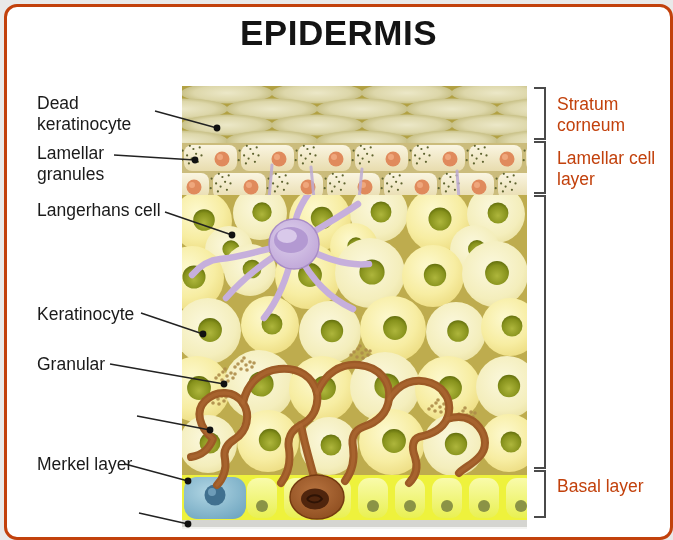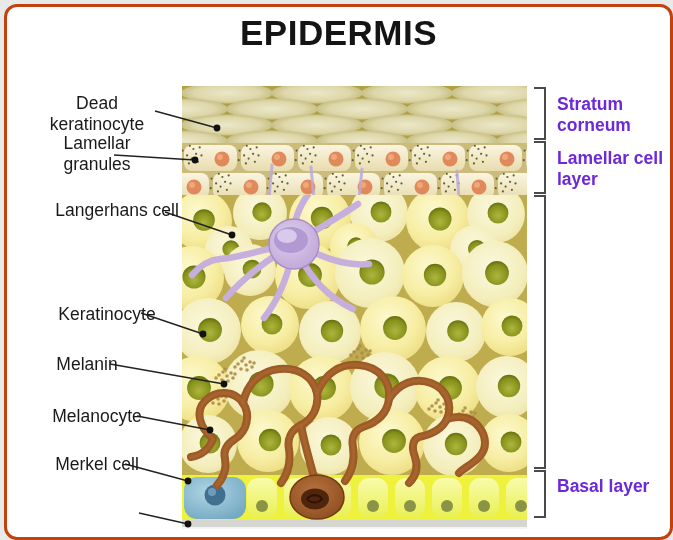--- a/index.html
+++ b/index.html
@@ -1,22 +1,22 @@
 <!DOCTYPE html>
 <html><head>
 <meta charset="utf-8">
 <style>
   html,body{margin:0;padding:0;background:#e9e9e9;font-family:"Liberation Sans",sans-serif;}
   .card{position:relative;width:669px;height:536px;margin:4px;background:#ffffff;
         border:3px solid #c2410c;border-radius:13px;overflow:hidden;box-sizing:border-box;}
   .title{position:absolute;left:0;right:0;top:6px;margin:0;text-align:center;
          font-size:35px;font-weight:800;letter-spacing:0.5px;color:#141414;}
   svg.illus{position:absolute;left:0;top:0;width:673px;height:540px;}
-  .llabel{position:absolute;left:30px;font-size:17.5px;line-height:21px;color:#1a1a1a;text-align:center;}
-  .rlabel{position:absolute;left:550px;font-size:17.5px;line-height:21px;font-weight:bold;color:#6d28d9;}
+  .llabel{position:absolute;left:30px;font-size:17.5px;line-height:21px;color:#1a1a1a;}
+  .rlabel{position:absolute;left:550px;font-size:17.5px;line-height:21px;font-weight:normal;color:#c2410c;}
 </style>
 </head>
 <body>
 
 <div class="card">
 
   <svg class="illus" viewBox="0 0 673 540">
     <defs>
       <clipPath id="clip-corneum">
           <rect x="175" y="79" width="345" height="57"></rect>
@@ -529,23 +529,22 @@
         <path d="M527,81 L538,81 L538,132 L527,132" fill="none" stroke="#4a4a4a" stroke-width="2"></path>
         <path d="M527,135 L538,135 L538,186 L527,186" fill="none" stroke="#4a4a4a" stroke-width="2"></path>
         <path d="M527,189 L538,189 L538,461 L527,461" fill="none" stroke="#4a4a4a" stroke-width="2"></path>
         <path d="M527,464 L538,464 L538,510 L527,510" fill="none" stroke="#4a4a4a" stroke-width="2"></path>
       </g>
   </svg>
 
   <h1 class="title">EPIDERMIS</h1>
 
   <div class="llabel" style="top:86px;width:120px">Dead keratinocyte</div>
-  <div class="llabel" style="top:126px;width:120px">Lamellar granules</div>
+  <div class="llabel" style="top:136px;width:120px">Lamellar granules</div>
   <div class="llabel" style="top:193px;width:160px">Langerhans cell</div>
   <div class="llabel" style="top:297px;width:140px">Keratinocyte</div>
-  <div class="llabel" style="top:347px;width:100px">Melanin</div>
-  <div class="llabel" style="top:399px;width:120px">Melanocyte</div>
-  <div class="llabel" style="top:447px;width:120px">Merkel cell</div>
+  <div class="llabel" style="top:347px;width:100px">Granular</div>
+  <div class="llabel" style="top:447px;width:120px">Merkel layer</div>
 
   <div class="rlabel" style="top:87px;width:100px">Stratum corneum</div>
   <div class="rlabel" style="top:141px;width:110px">Lamellar cell layer</div>
   <div class="rlabel" style="top:469px;width:130px">Basal layer</div>
 </div>
 
 </body></html>

